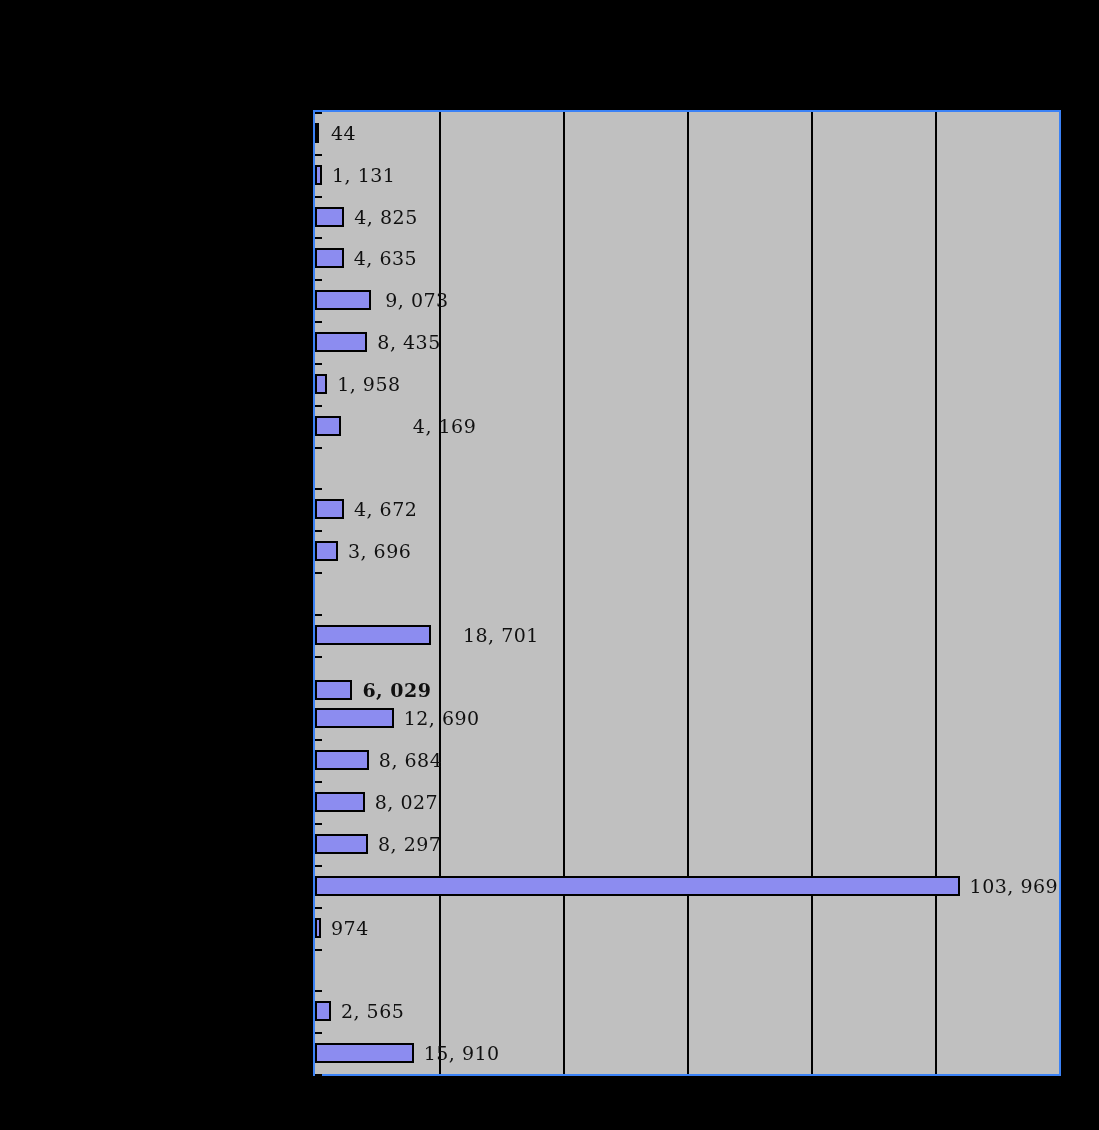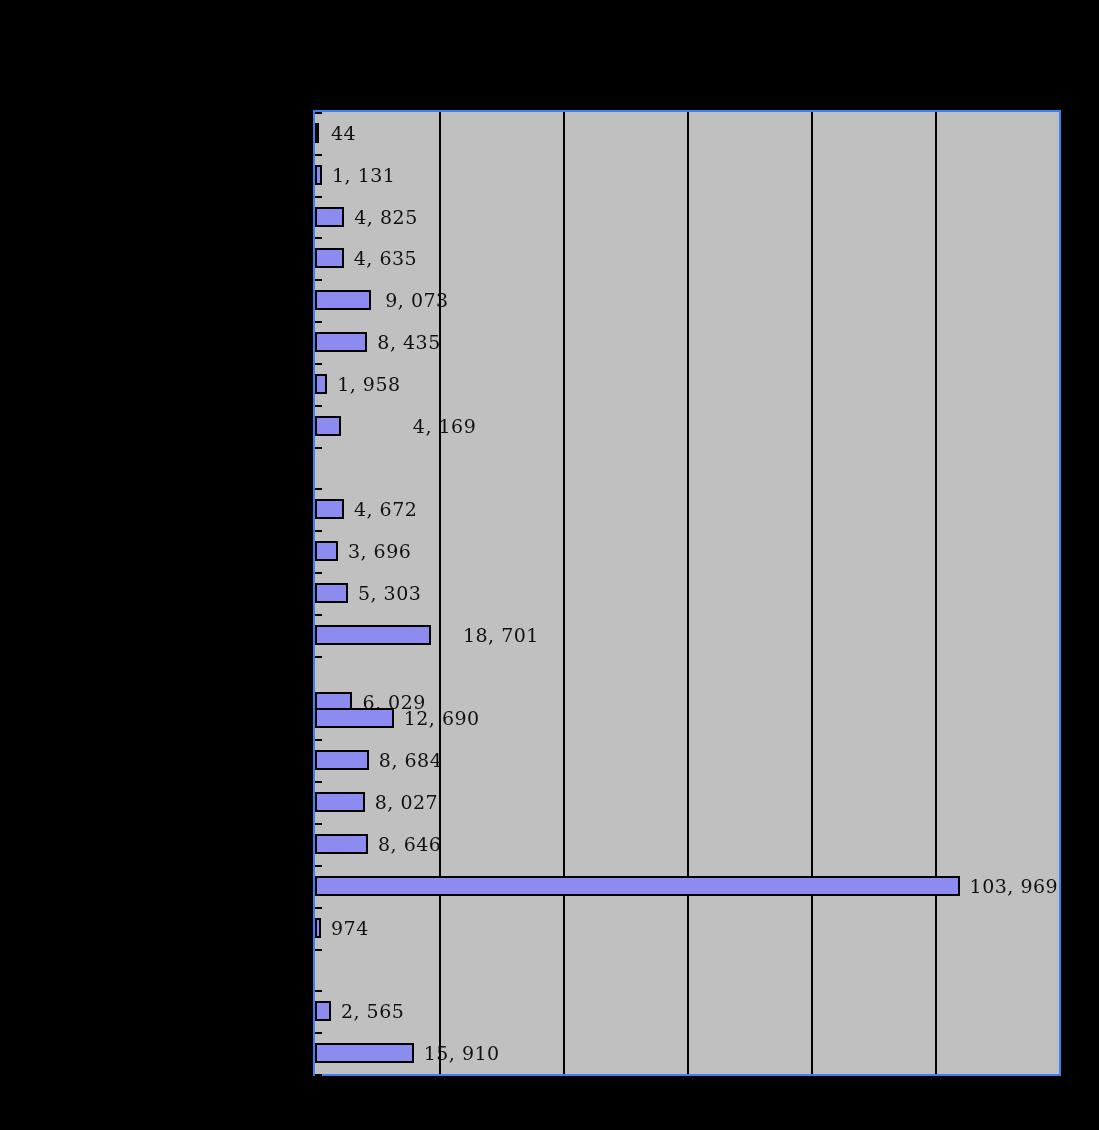--- a/index.html
+++ b/index.html
@@ -180,47 +180,43 @@
           <div class="bar-label" style="left: 97.8478px;">4, 169</div>
         </div>
         <div class="bar-row" style="top: 387.348px; width: 744px;">
           <div class="bar" style="width: 28.9664px;"></div>
           <div class="bar-label" style="left: 38.9664px;">4, 672</div>
         </div>
         <div class="bar-row" style="top: 429.174px; width: 744px;">
           <div class="bar" style="width: 22.9152px;"></div>
           <div class="bar-label" style="left: 32.9152px;">3, 696</div>
         </div>
-        <div class="bar-row" style="top: 471px; width: 744px;">
-          <div class="bar" style="width: 32.8786px;"></div>
-          <div class="bar-label" style="left: 42.8786px;">5, 303</div>
-        </div>
         <div class="bar-row" style="top: 512.826px; width: 744px;">
           <div class="bar" style="width: 115.946px;"></div>
           <div class="bar-label" style="left: 147.946px;">18, 701</div>
         </div>
-        <div class="bar-row" style="top: 580px; width: 744px;">
+        <div class="bar-row" style="top: 568px; width: 744px; font-weight: bold;">
           <div class="bar" style="width: 37.3798px;"></div>
           <div class="bar-label" style="left: 47.3798px;">6, 029</div>
         </div>
         <div class="bar-row" style="top: 596.478px; width: 744px;">
           <div class="bar" style="width: 78.678px;"></div>
           <div class="bar-label" style="left: 88.678px;">12, 690</div>
         </div>
         <div class="bar-row" style="top: 638.304px; width: 744px;">
           <div class="bar" style="width: 53.8408px;"></div>
           <div class="bar-label" style="left: 63.8408px;">8, 684</div>
         </div>
         <div class="bar-row" style="top: 680.13px; width: 744px;">
           <div class="bar" style="width: 49.7674px;"></div>
           <div class="bar-label" style="left: 59.7674px;">8, 027</div>
         </div>
         <div class="bar-row" style="top: 721.957px; width: 744px;">
           <div class="bar" style="width: 53.0038px;"></div>
-          <div class="bar-label" style="left: 63.0038px;">8, 646</div>
+          <div class="bar-label" style="left: 63.0038px;">8, 297</div>
         </div>
         <div class="bar-row" style="top: 763.783px; width: 744px;">
           <div class="bar" style="width: 644.608px;"></div>
           <div class="bar-label" style="left: 654.608px;">103, 969</div>
         </div>
         <div class="bar-row" style="top: 805.609px; width: 744px;">
           <div class="bar" style="width: 6.0388px;"></div>
           <div class="bar-label" style="left: 16.0388px;">974</div>
         </div>
         <div class="bar-row" style="top: 889.261px; width: 744px;">

